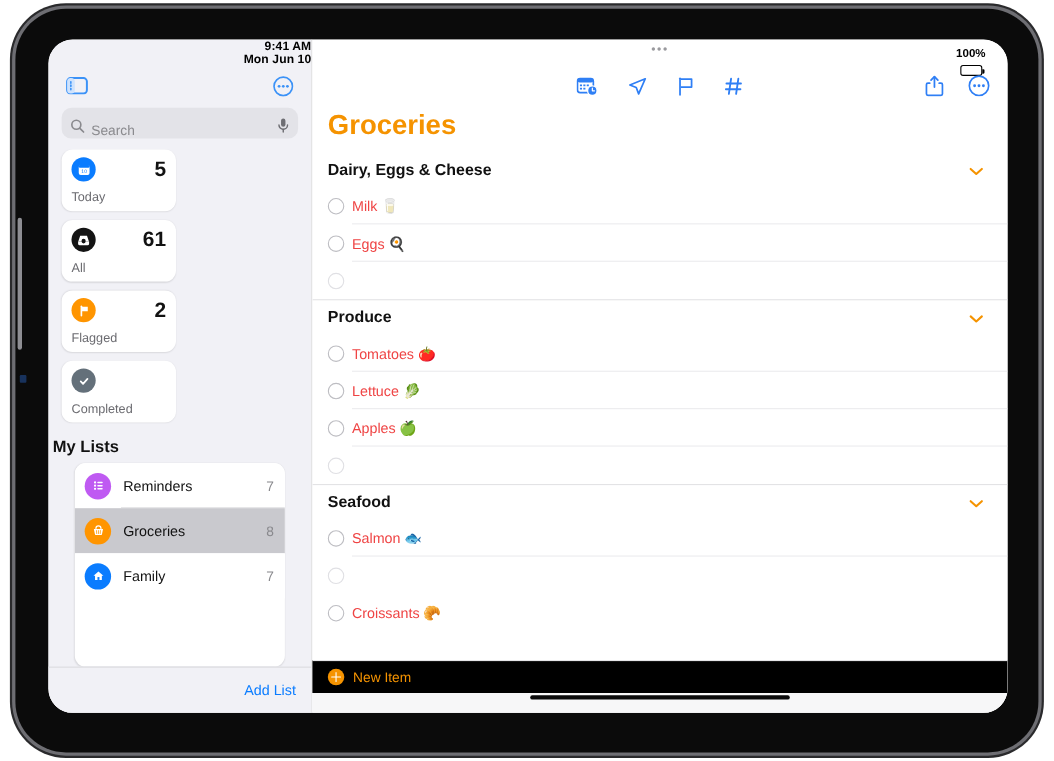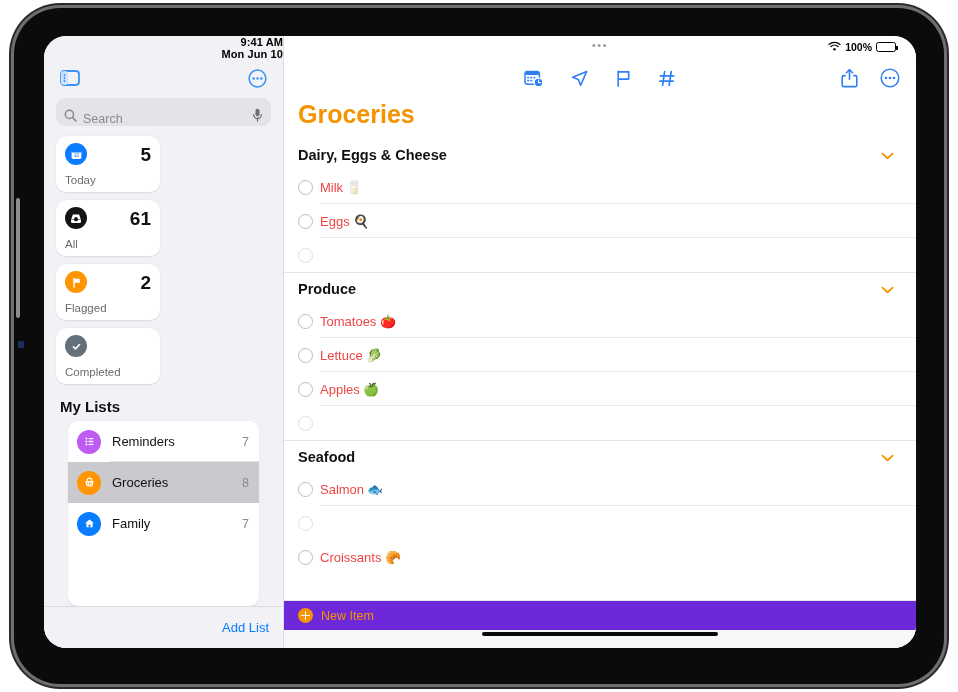--- a/index.html
+++ b/index.html
@@ -126,21 +126,21 @@
   }
   .badge {
     width: 22px; height: 22px; border-radius: 50%;
     display: flex; align-items: center; justify-content: center;
     color: #fff;
   }
 
   
   .section-title {
     font-size: 15px; font-weight: bold; color: #111;
-    padding: 2px 0 6px 16px;
+    padding: 2px 0 6px 4px;
   }
   .lists-card {
     margin: 0 24px;
     background: #fff;
     border-radius: 10px;
     overflow: hidden;
     box-shadow: 0 0.5px 1.5px rgba(0,0,0,.10);
     flex: 1;
   }
   .list-row {
@@ -191,21 +191,21 @@
     position: relative;
   }
   .grabber {
     position: absolute; left: 50%; transform: translateX(-50%);
     top: 9px;
     color: #9a9a9e; font-size: 11px; letter-spacing: 1.5px; line-height: 0;
   }
   .status-right {
     margin-left: auto;
     display: flex; align-items: center; gap: 4px;
-    font-size: 10.5px; font-weight: bold; color: #000;
+    font-size: 10.5px; font-weight: bold; color: #000; flex-direction: column;
   }
   .battery {
     width: 20px; height: 10px; border: 1.2px solid #000;
     border-radius: 2.5px; position: relative; padding: 1px;
   }
   .battery::after {
     content: ""; position: absolute; right: -3px; top: 3px;
     width: 1.6px; height: 4px; background: #000; border-radius: 0 1px 1px 0;
   }
   .battery .fill { height: 100%; background: #000; border-radius: 1px; }
@@ -261,21 +261,21 @@
     width: 15px; height: 15px; border-radius: 50%;
     border: 1.4px solid #bdbdc2;
     flex: 0 0 auto;
     margin-right: 7px;
   }
   .circle.faint { border-color: #e0e0e4; }
   .todo-text { font-size: 13px; color: #ef4444; }
 
   .new-item-bar {
     height: 30px;
-    background: #6d28d9;
+    background: #000000;
     display: flex; align-items: center;
     padding-left: 14px; gap: 8px;
     border-top: 1px solid #e6e6e8;
   }
   .plus-circle {
     width: 15px; height: 15px; border-radius: 50%;
     background: #f59300; position: relative;
   }
   .plus-circle::before, .plus-circle::after {
     content: ""; position: absolute; background: #fff; border-radius: 1px;

